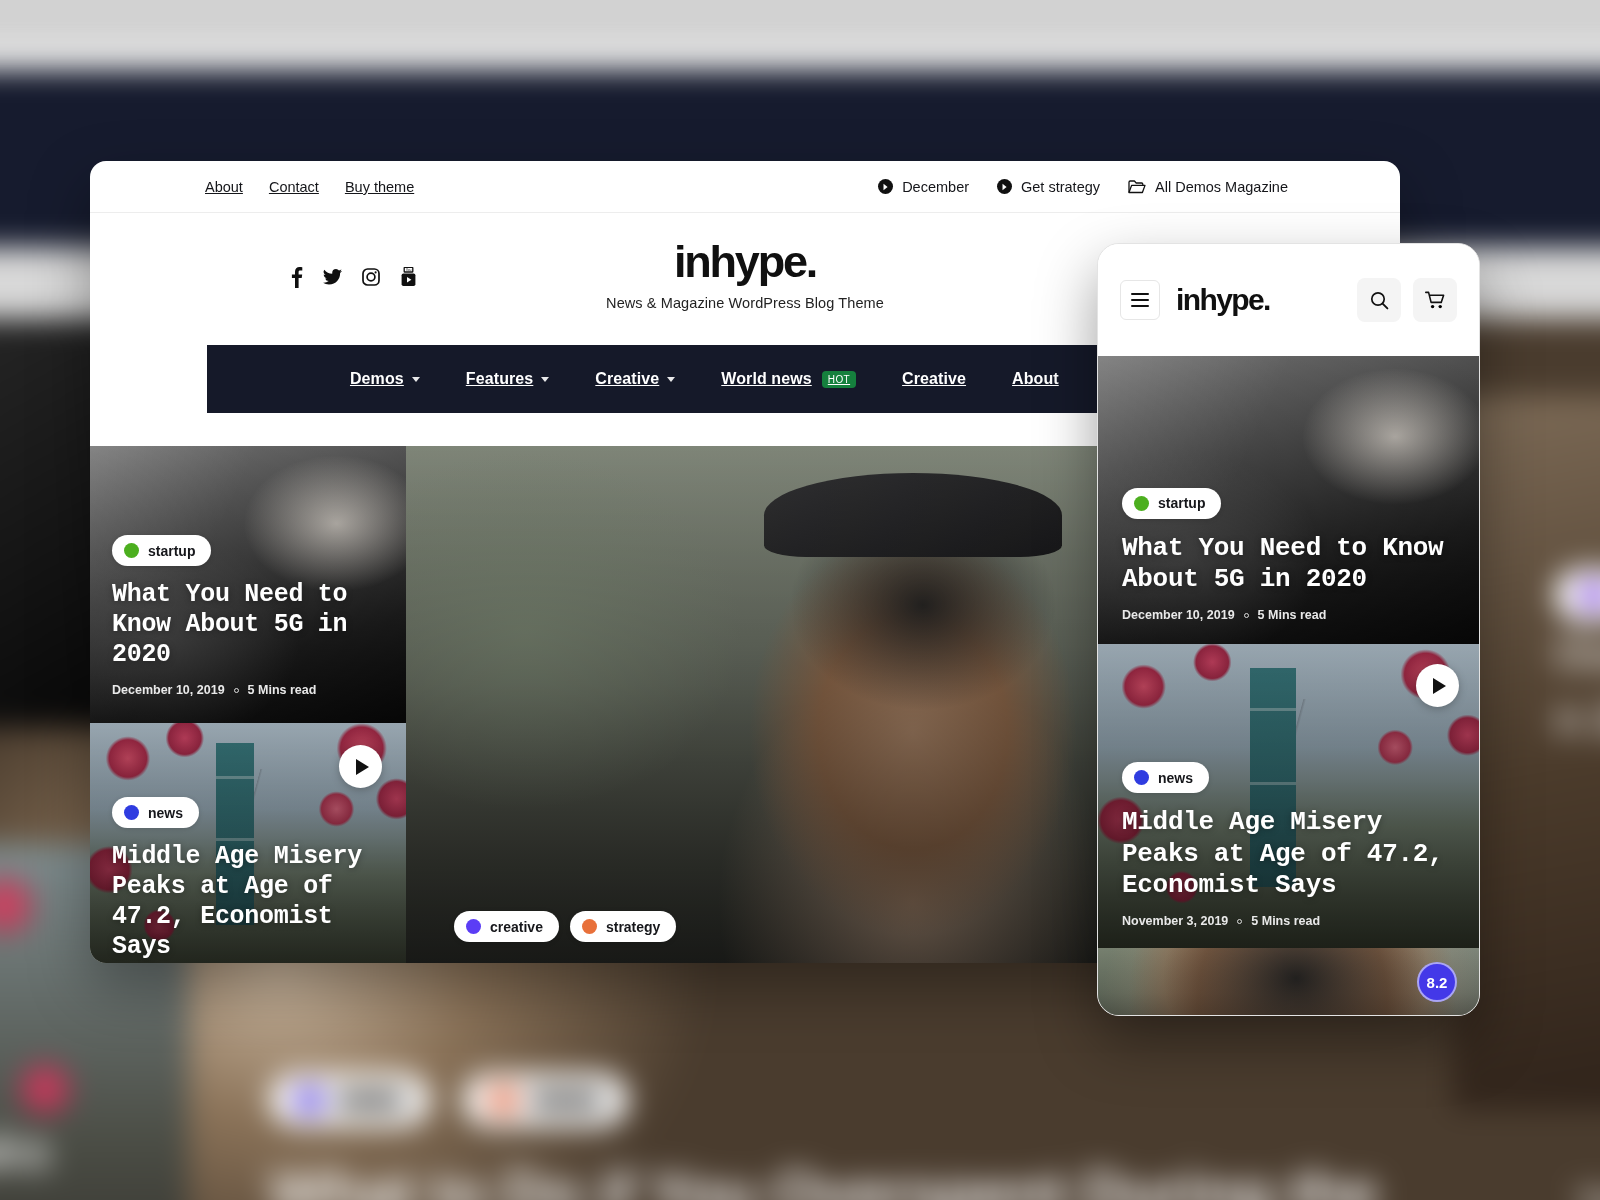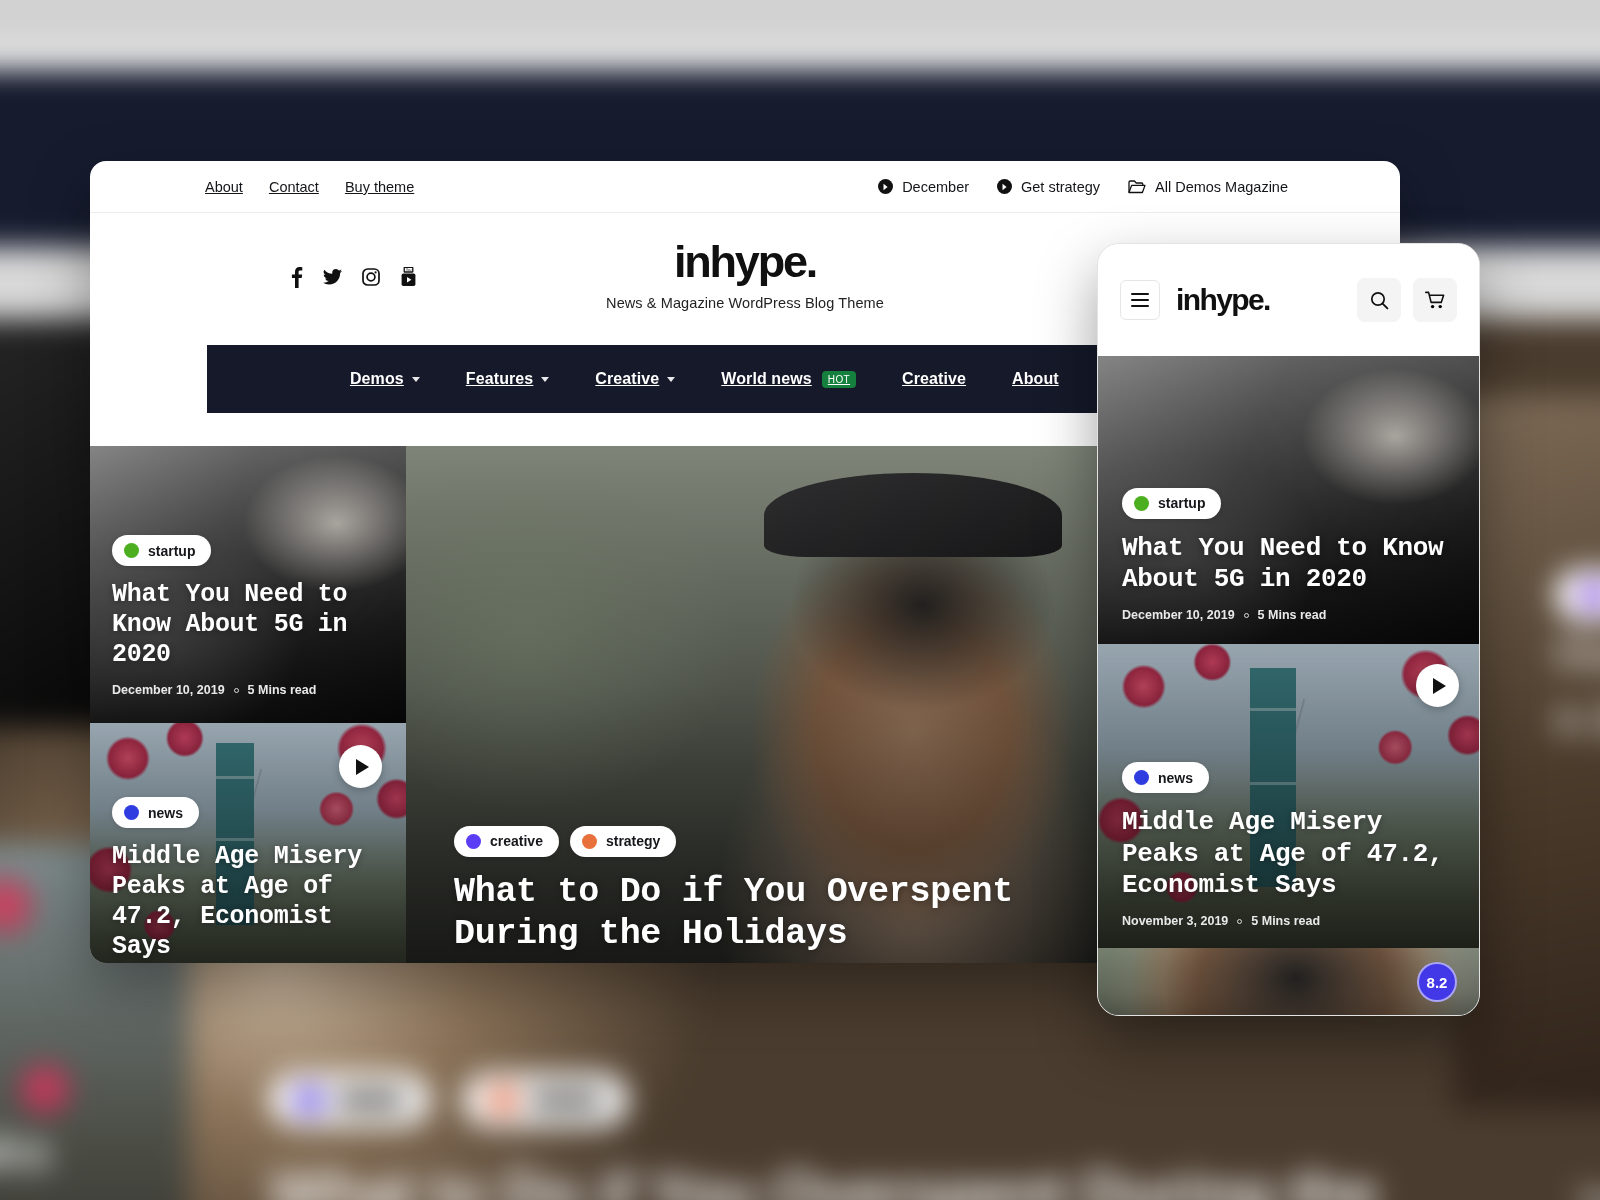--- a/index.html
+++ b/index.html
@@ -434,21 +434,20 @@
           <div class="tag-row">
             <span class="tag">
               <span class="dot" style="background:#5b3df5;"></span>
               <span>creative</span>
             </span>
             <span class="tag">
               <span class="dot" style="background:#e8703a;"></span>
               <span>strategy</span>
             </span>
           </div>
-          <div class="card-title" style="font-size:35px; line-height:1.22; max-width:560px;">What to Do if You Overspent During the Holidays</div>
         </div>
       </div>
     </div>
   </div>
 </div>
 
 <div class="mobile">
 
   <div class="m-header">
     <div class="m-burger">

